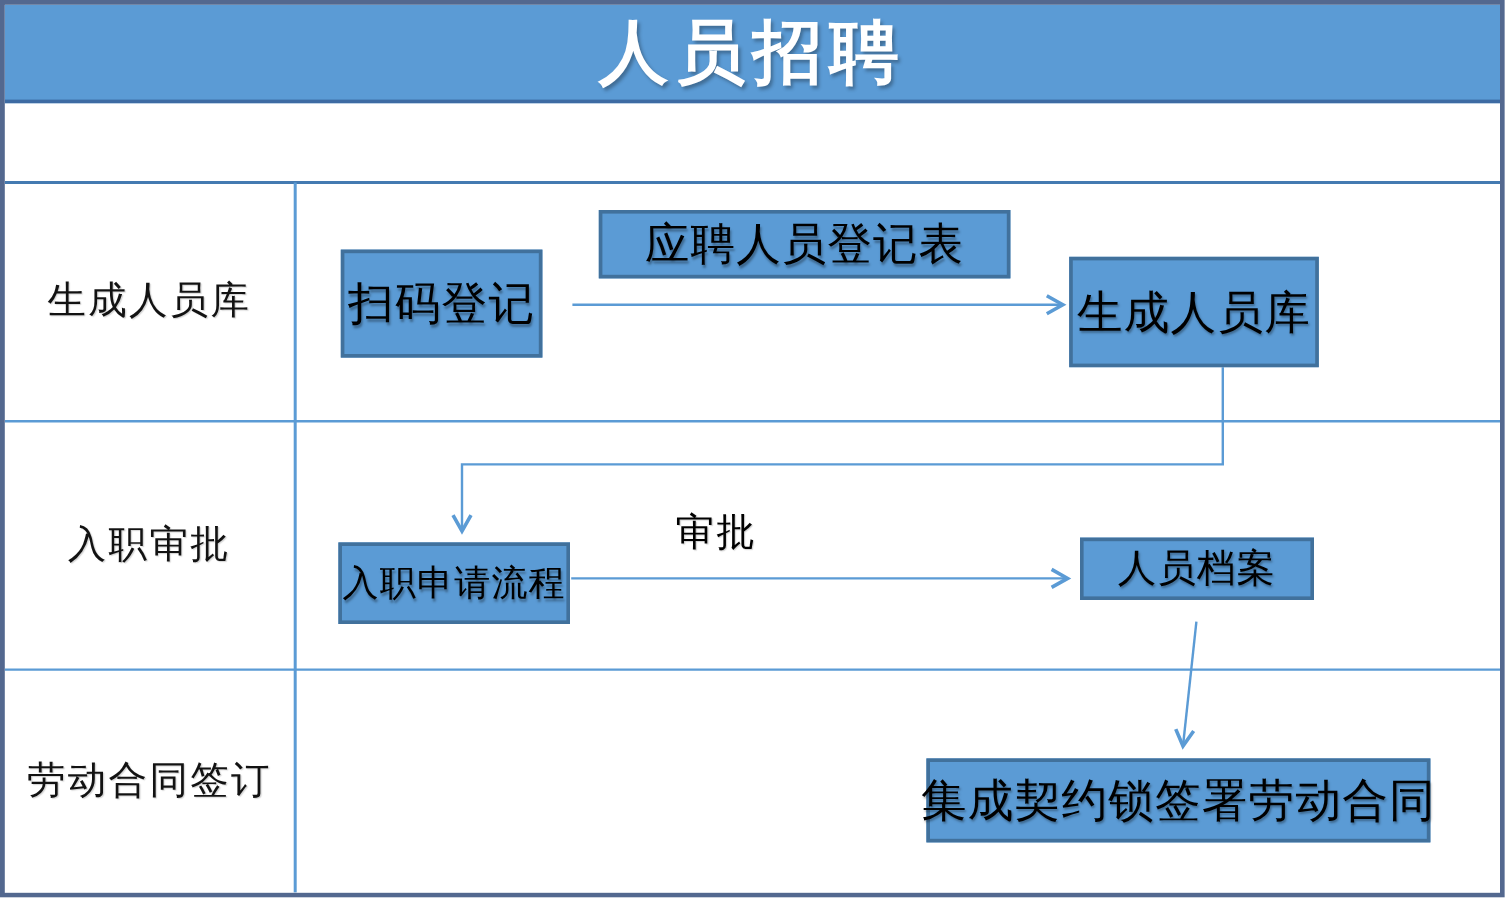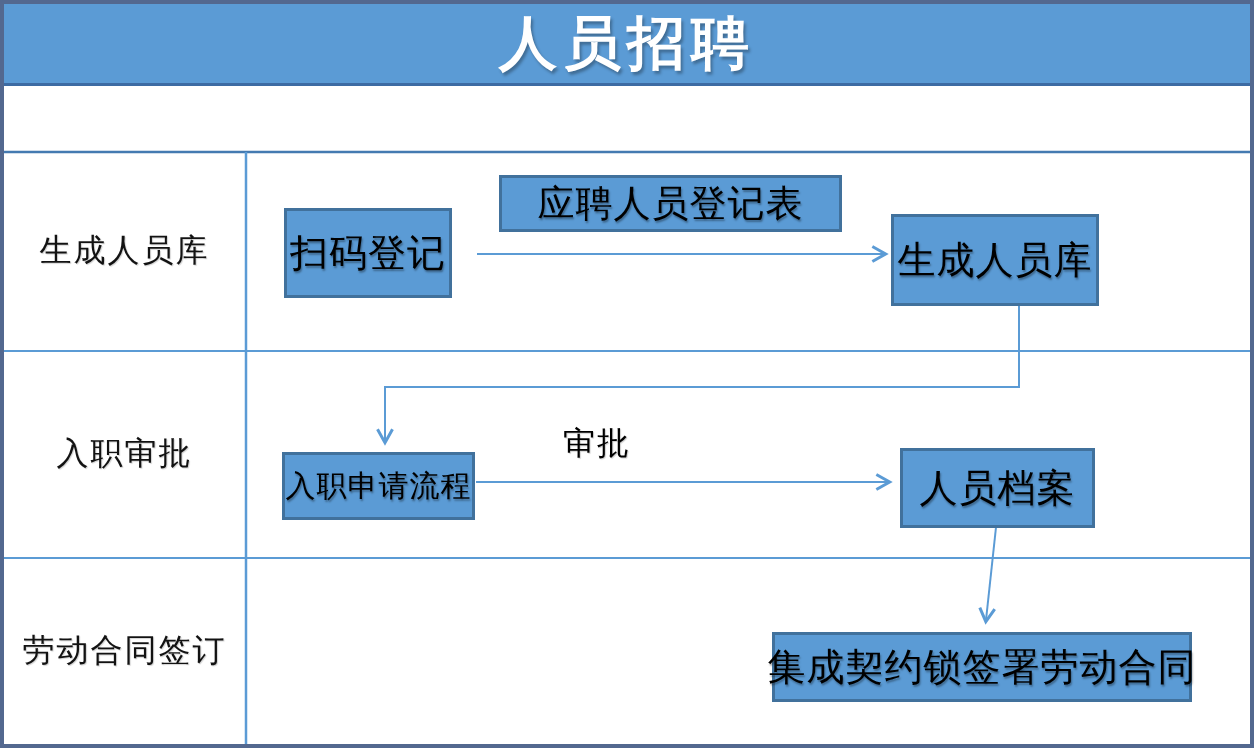--- a/index.html
+++ b/index.html
@@ -71,19 +71,19 @@
   <div class="lane-label" style="top:553px; height:187px;">劳动合同签订</div>
 
   <div class="node" style="left:280px; top:204px; width:168px; height:90px; font-size:38px;text-align:right;">扫码登记</div>
 
   <div class="node" style="left:495px; top:171px; width:343px; height:57px; font-size:37px;">应聘人员登记表</div>
 
   <div class="node" style="left:887px; top:210px; width:208px; height:92px; font-size:38px;">生成人员库</div>
 
   <div class="node" style="left:278px; top:448px; width:193px; height:68px; font-size:30px;">入职申请流程</div>
 
-  <div class="node" style="left:896px; top:444px; width:195px; height:80px; font-size:38px;">人员档案</div>
+  <div class="node" style="left:896px; top:444px; width:195px; height:52px; font-size:32px;">人员档案</div>
 
   <div class="node" style="left:768px; top:628px; width:420px; height:70px; font-size:38px;">集成契约锁签署劳动合同</div>
 
   <div class="edge-label" style="left:520px; top:418px; width:146px;">审批</div>
 
 </div>
 
 </body></html>

